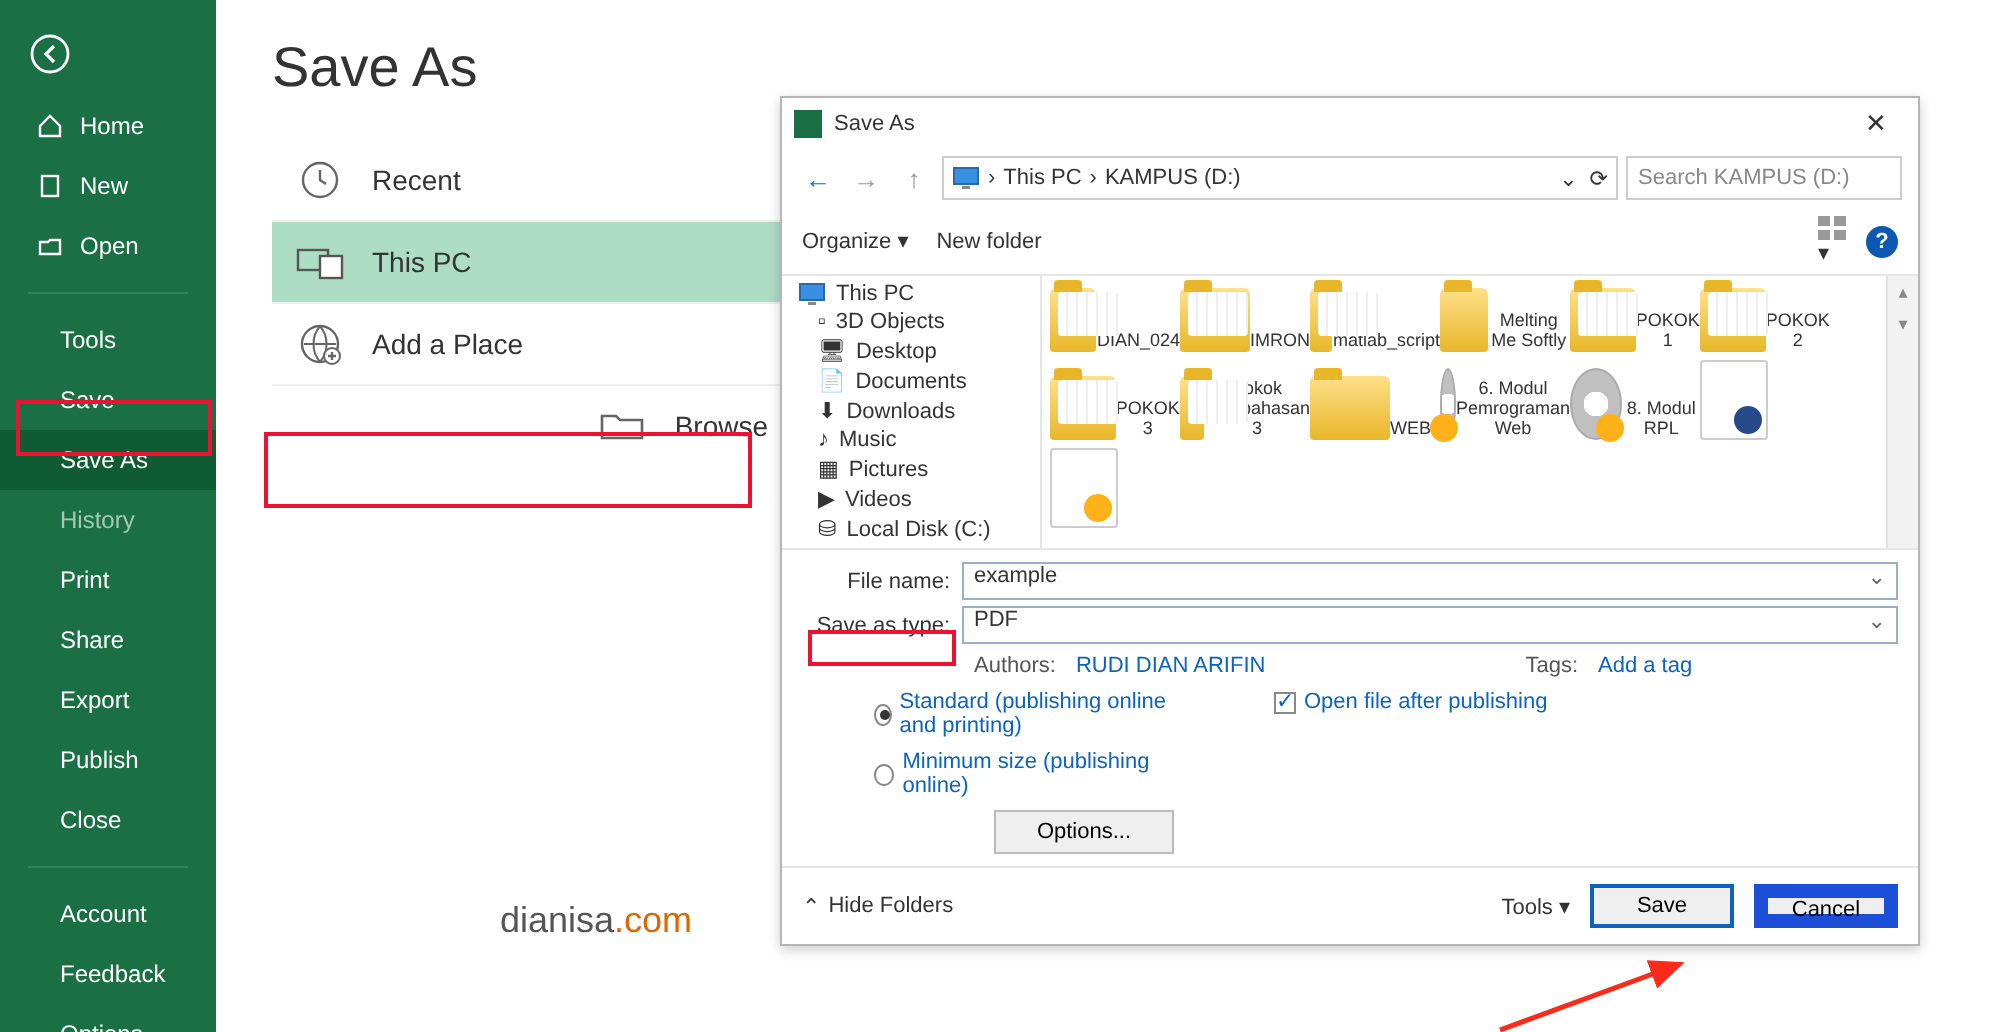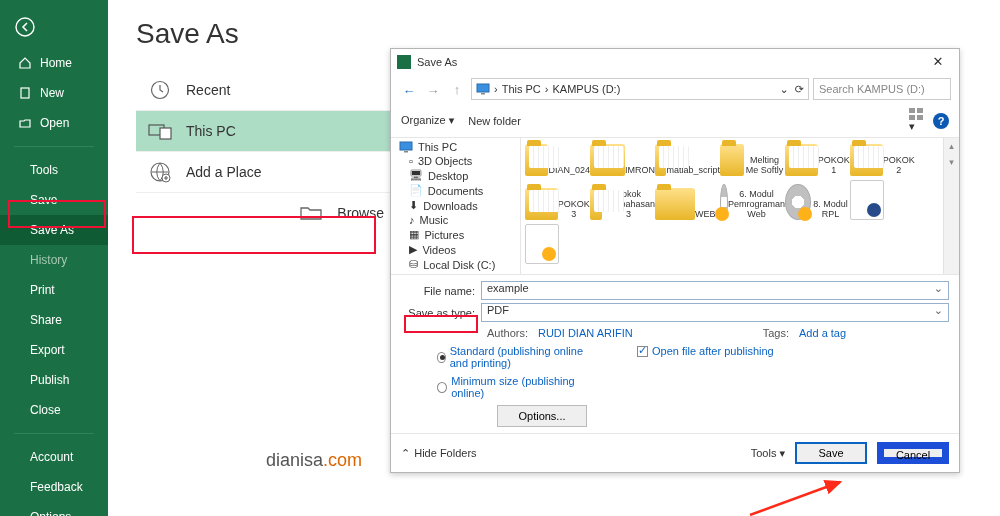--- a/index.html
+++ b/index.html
@@ -13,21 +13,21 @@
   .sidebar .side-item.history { color: #a6c8b4; }
   .sidebar .sep { border-top: 1px solid #2e835a; margin: 8px 14px; }
   .red-box { border: 2px solid #e13; position: absolute; pointer-events: none; }
   .main-area { position: absolute; left: 108px; top: 0; right: 0; height: 516px; padding: 18px 28px; }
   .page-title { font-size: 28px; font-weight: 300; color: #333; }
   .save-list { margin-top: 20px; width: 260px; }
   .save-row { display: flex; align-items: center; gap: 14px; padding: 10px 12px; font-size: 14px; color: #333; border-bottom: 1px solid #eee; cursor: pointer; }
   .save-row:last-child { border-bottom: none; justify-content: flex-end; }
   .save-row.highlight { background: #aeddc6; }
   .save-row .icon { width: 24px; height: 20px; position: relative; display: flex; align-items: center; justify-content: center; }
-  .watermark { position:absolute; left:266px; top:450px; font-family:Georgia,serif; font-size:18px; color:#555; }
+  .watermark { position:absolute; left:250px; top:450px; font-family:Georgia,serif; font-size:18px; color:#555; }
   .watermark .dot { color:#d60; }
   
   .dialog { position: absolute; left: 390px; top: 48px; width: 570px; height: 425px; background: #fff; border: 1px solid #b5b5b5; box-shadow: 0 2px 6px rgba(0,0,0,.2); display: flex; flex-direction: column; }
   .titlebar { height: 25px; background: #fff; display: flex; align-items: center; padding: 0 6px; border-bottom: none; }
   .titlebar .logo { width:14px; height:14px; background:#1a7044; display:inline-block; margin-right:6px; }
   .titlebar .ttl { flex: 1; font-size: 11px; }
   .titlebar .winbtn { width: 30px; text-align: center; font-size: 13px; }
   .addrbar { display: flex; align-items: center; padding: 4px 8px; gap: 4px; }
   .navbtn { width: 20px; height: 20px; display: flex; align-items: center; justify-content: center; color: #999; font-size: 13px; }
   .navbtn.blue { color: #1a6db8; }

